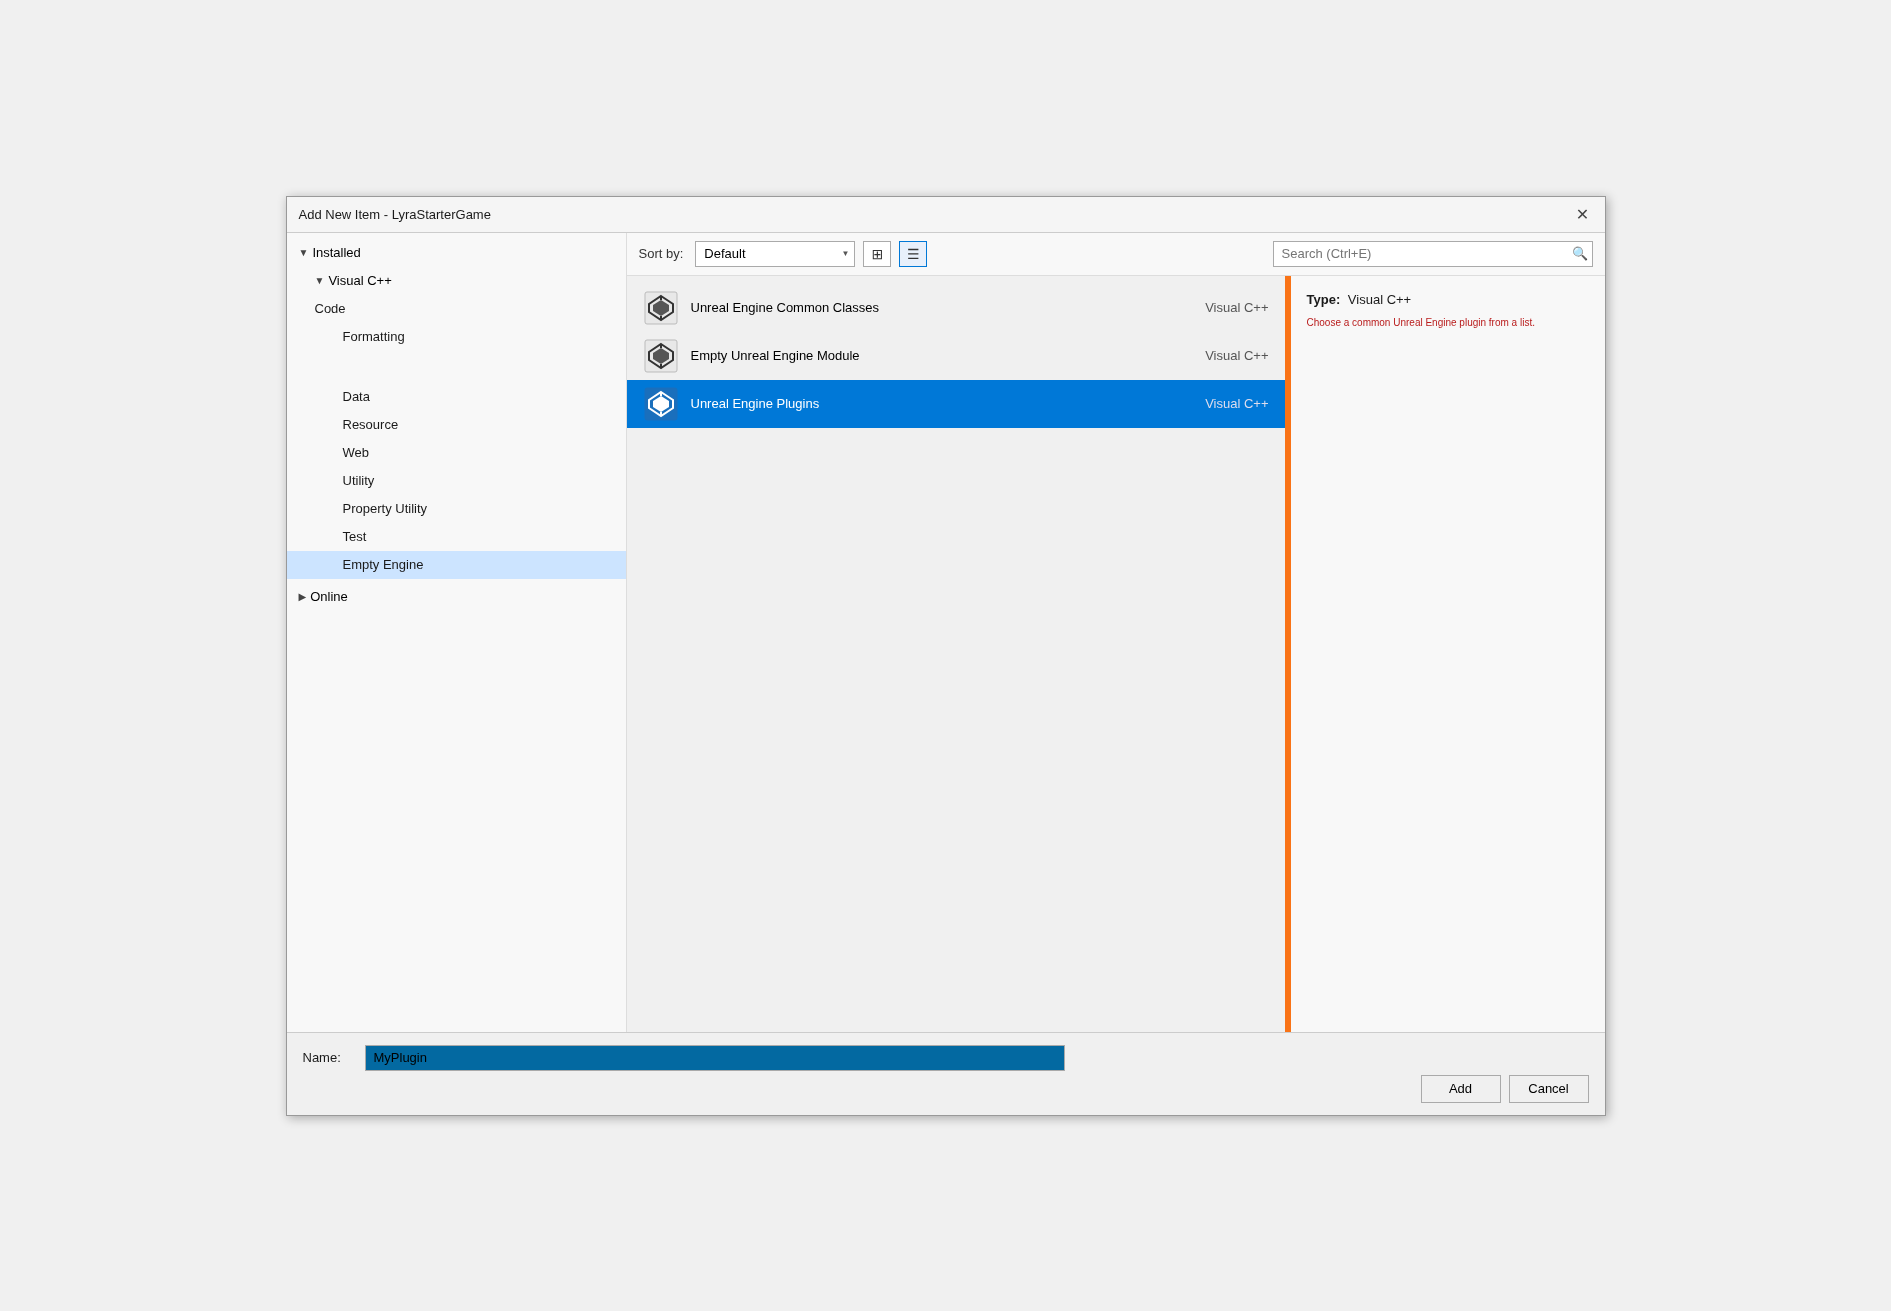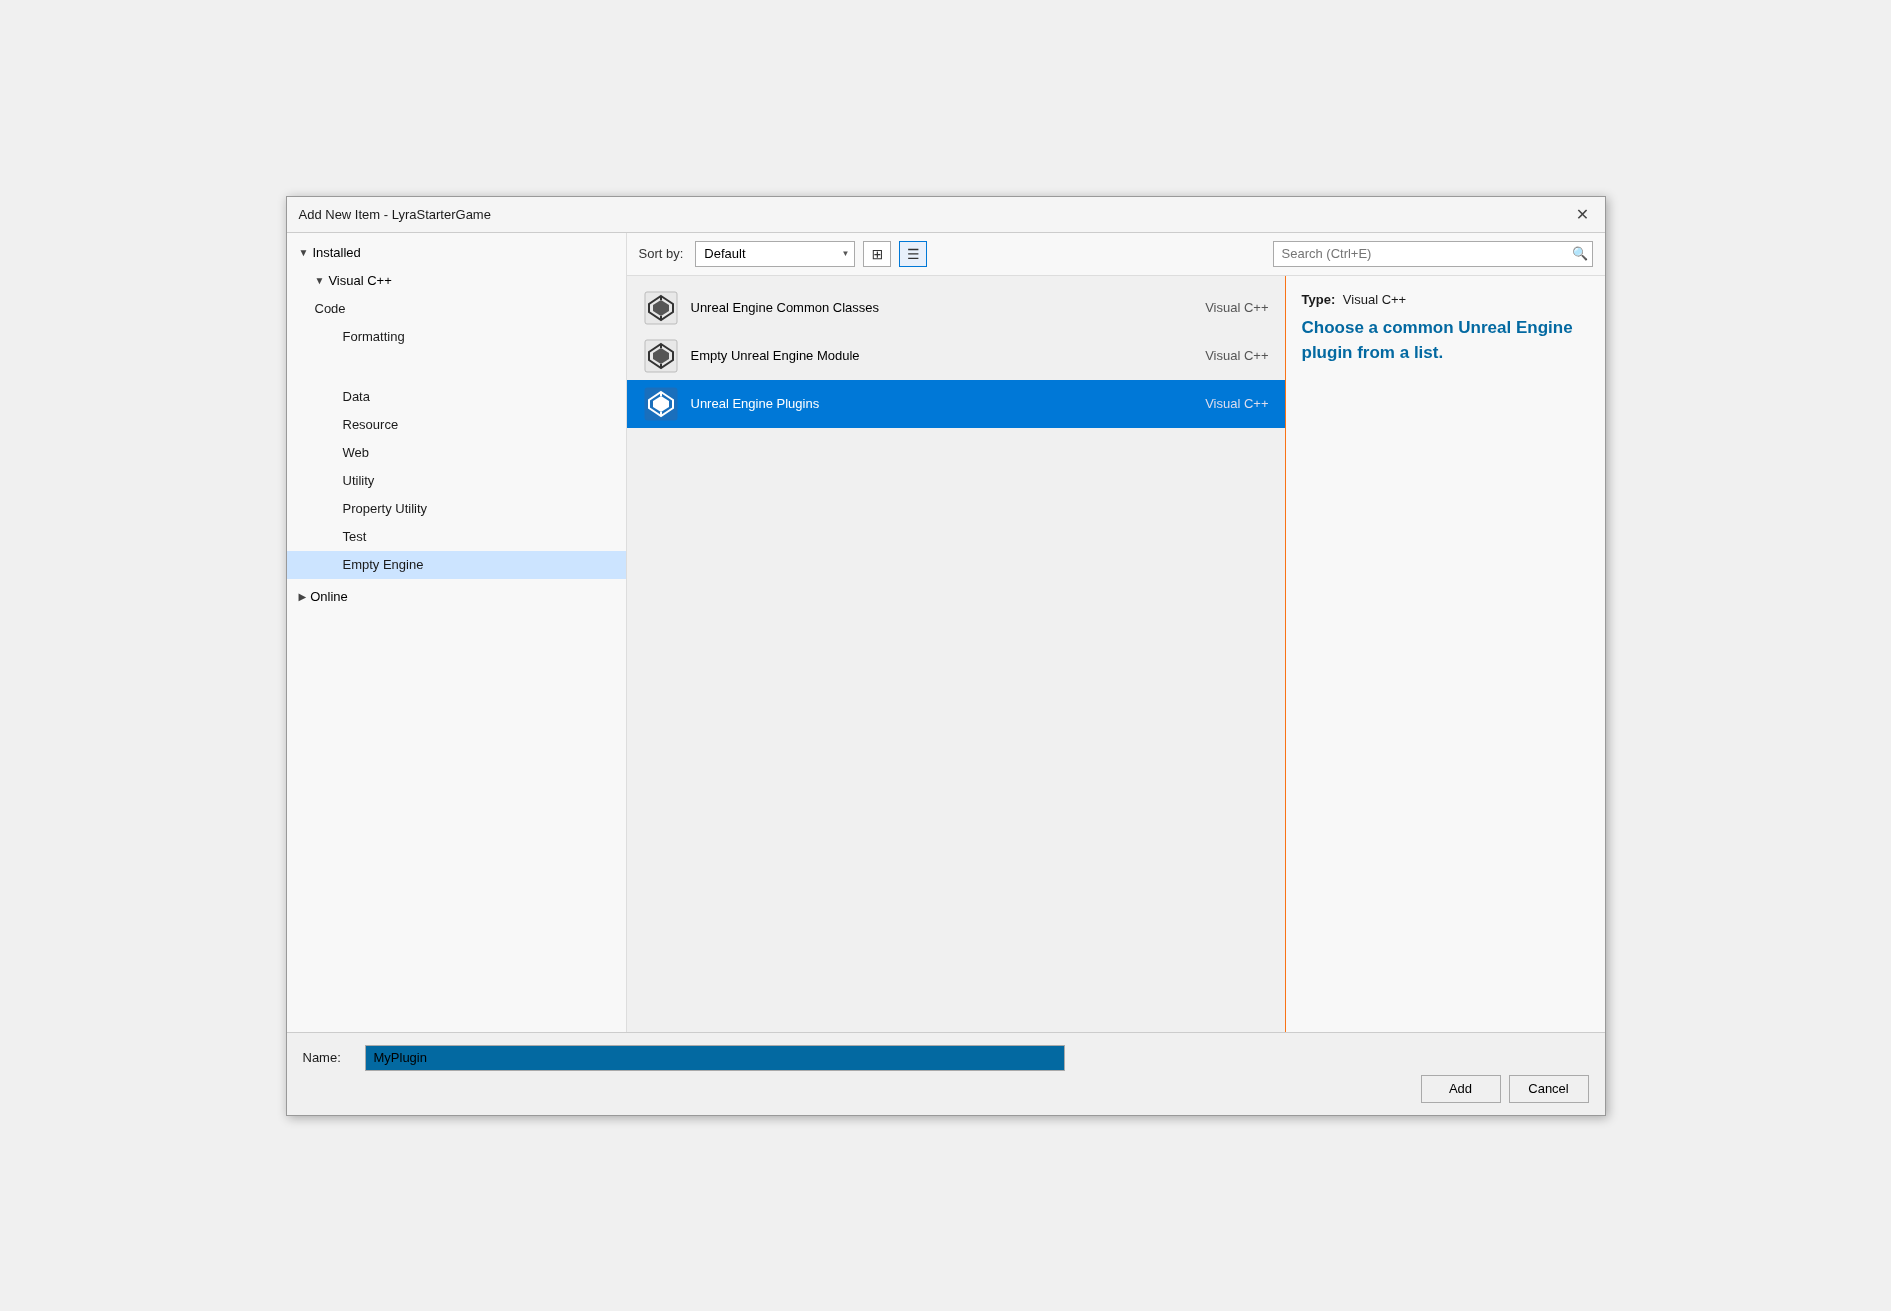--- a/index.html
+++ b/index.html
@@ -179,34 +179,33 @@
     .item-type {
       color: #555;
       font-size: 13px;
       min-width: 80px;
       text-align: right;
     }
     .item-row.selected .item-type { color: #dde; }
     .info-panel {
       width: 320px;
       padding: 16px;
-      border-left: 1px solid #f97316;
+      border-left: 6px solid #f97316;
       background: #f8f8f8;
     }
     .info-type-label {
       font-weight: bold;
       color: #1a1a1a;
       font-size: 13px;
       margin-bottom: 8px;
     }
     .info-description {
-      font-size: 17px;
-      color: #0369a1;
+      font-size: 10px;
+      color: #b91c1c;
       line-height: 1.5;
-      font-weight: bold;
     }
     .bottom-bar {
       border-top: 1px solid #ccc;
       padding: 12px 16px;
       background: #f0f0f0;
       display: flex;
       flex-direction: column;
       gap: 4px;
     }
     .name-row {

